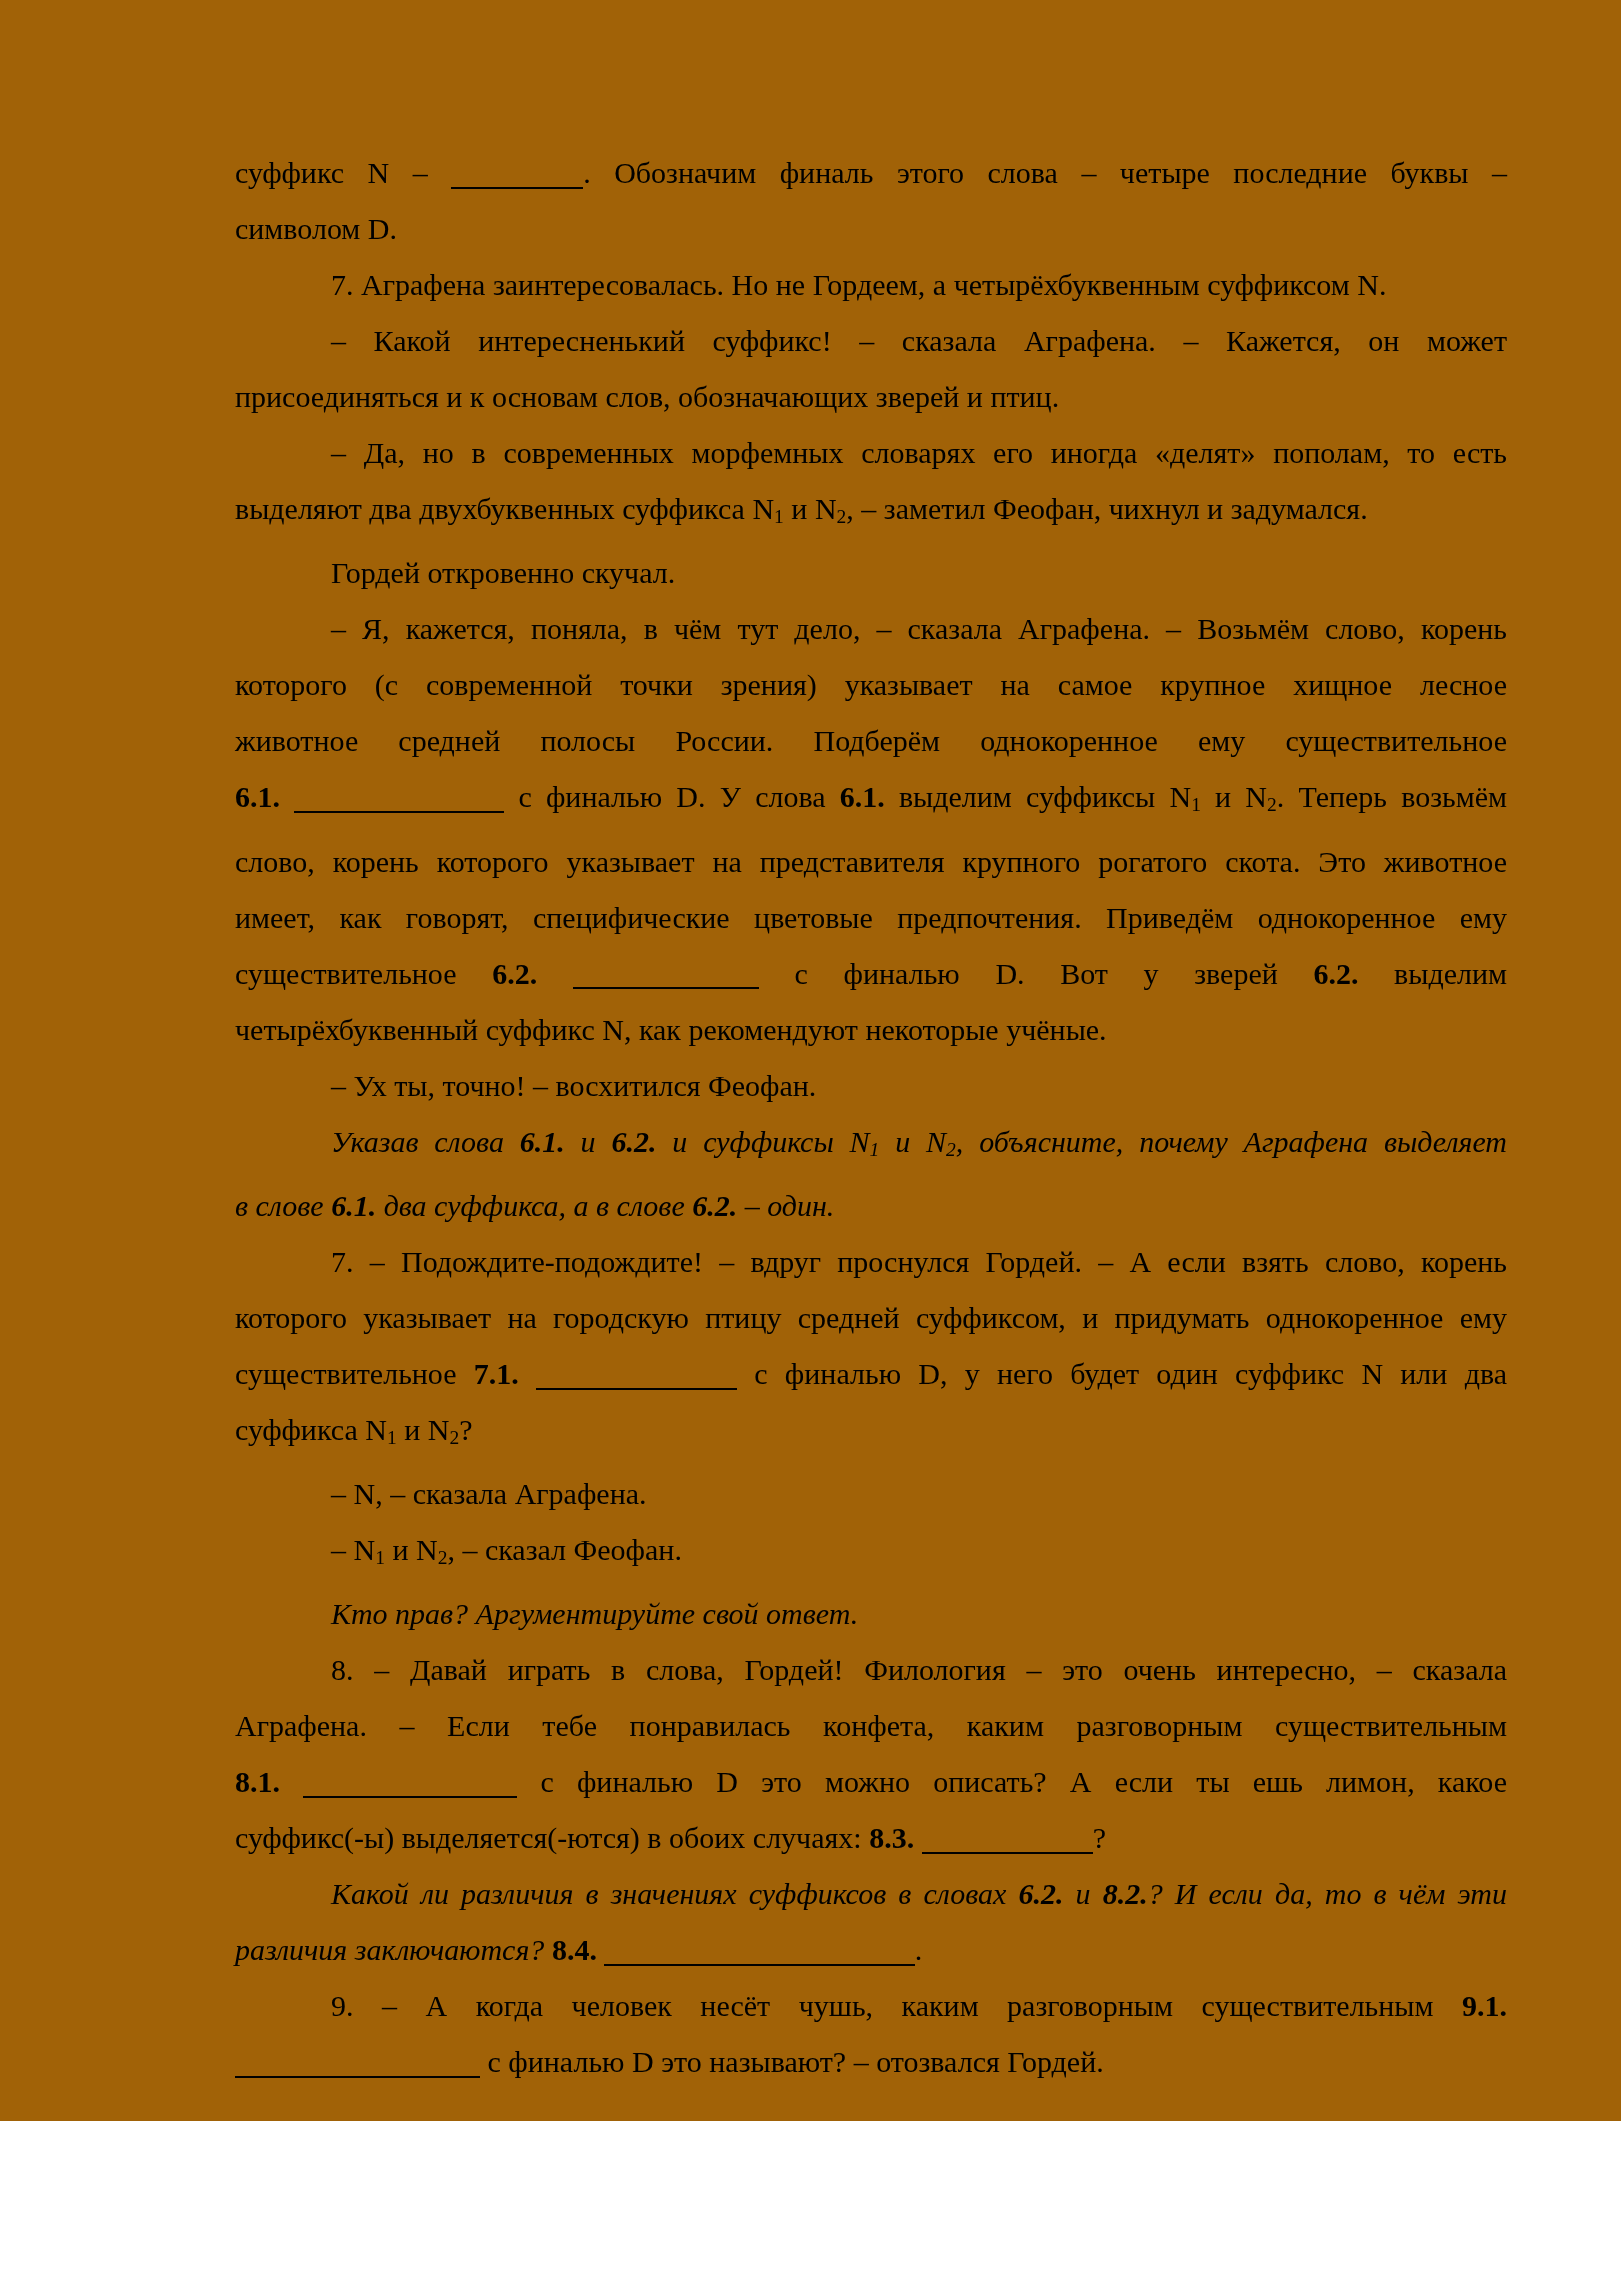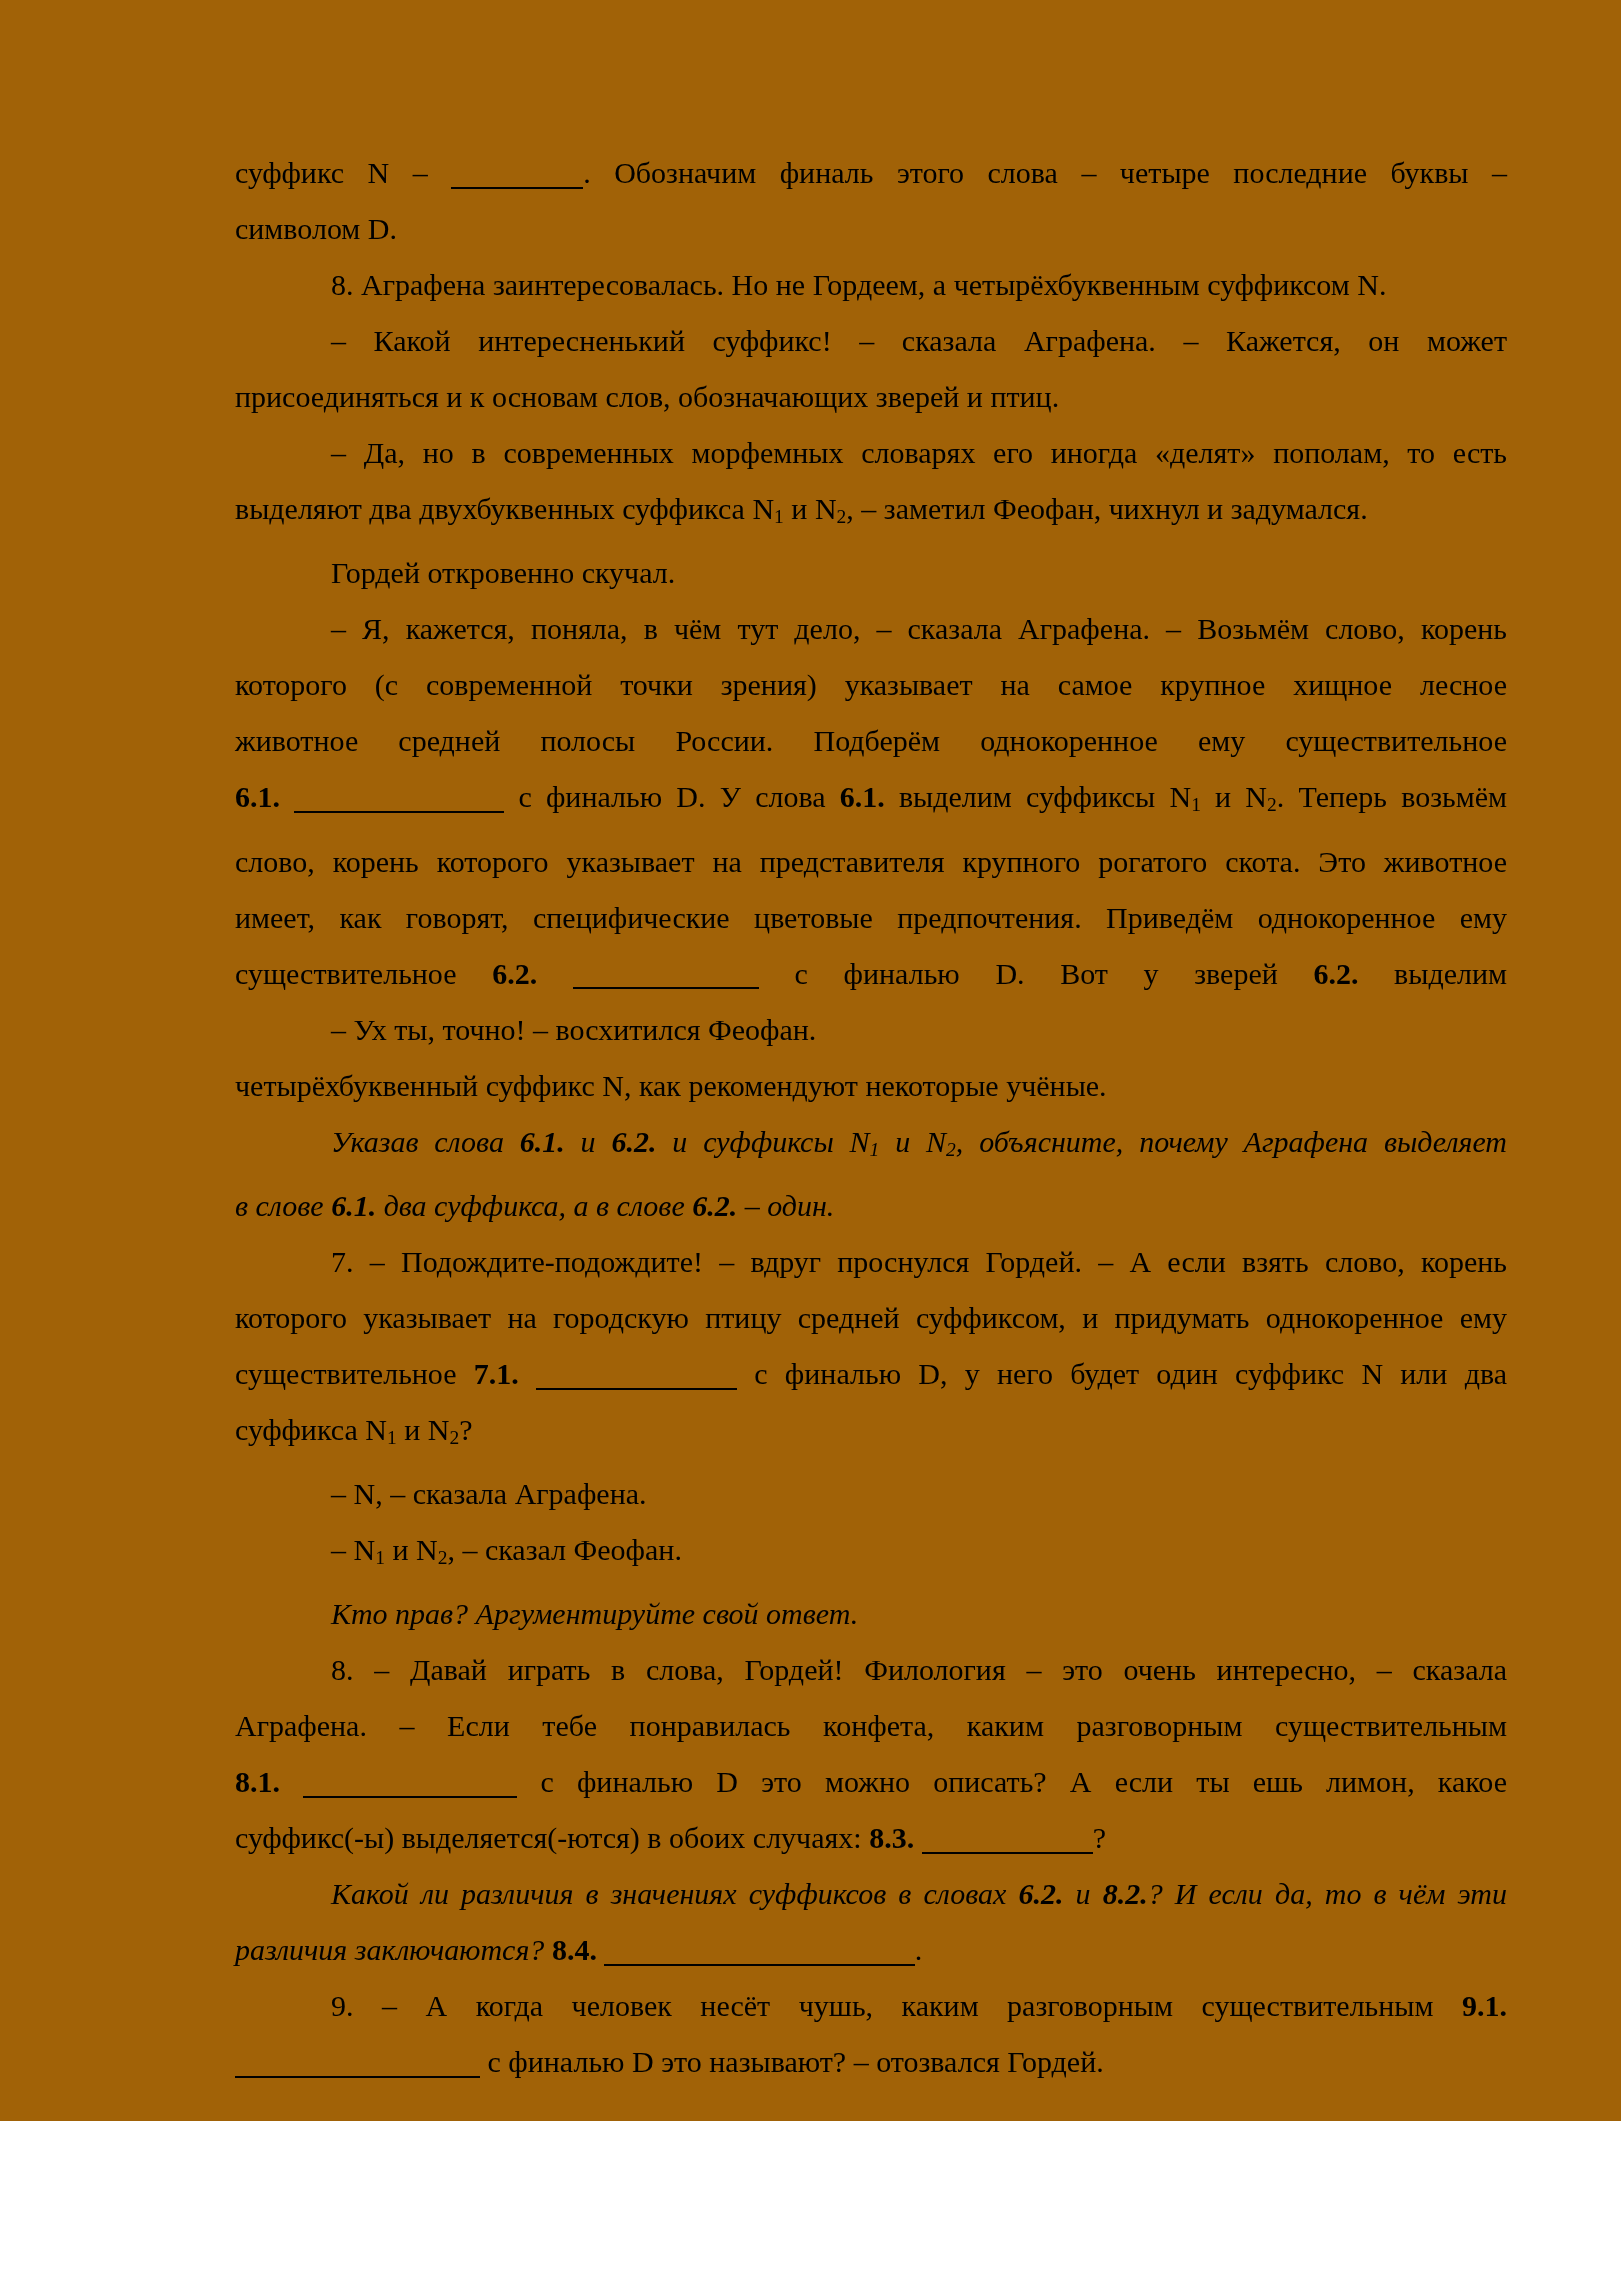--- a/index.html
+++ b/index.html
@@ -61,35 +61,35 @@
     line-height: 56px;
   }
 </style>
 </head>
 <body>
 
 <div class="page">
   <div class="content">
       <div class="line"><span class="">суффикс N – </span><span class="blank" style="width: 132px;"></span><span class="">. Обозначим финаль этого слова – четыре последние буквы –</span></div>
       <div class="line last"><span class="">символом D.</span></div>
-      <div class="line last ind"><span class="">8. Аграфена заинтересовалась. Но не Гордеем, а четырёхбуквенным суффиксом N.</span></div>
+      <div class="line last ind"><span class="">7. Аграфена заинтересовалась. Но не Гордеем, а четырёхбуквенным суффиксом N.</span></div>
       <div class="line ind"><span class="">– Какой интересненький суффикс! – сказала Аграфена. – Кажется, он может</span></div>
       <div class="line last"><span class="">присоединяться и к основам слов, обозначающих зверей и птиц.</span></div>
       <div class="line ind"><span class="">– Да, но в современных морфемных словарях его иногда «делят» пополам, то есть</span></div>
       <div class="line last"><span class="">выделяют два двухбуквенных суффикса N</span><span class="subsc">1</span><span class=""> и N</span><span class="subsc">2</span><span class="">, – заметил Феофан, чихнул и задумался.</span></div>
       <div class="line last ind"><span class="">Гордей откровенно скучал.</span></div>
       <div class="line ind"><span class="">– Я, кажется, поняла, в чём тут дело, – сказала Аграфена. – Возьмём слово, корень</span></div>
       <div class="line"><span class="">которого (с современной точки зрения) указывает на самое крупное хищное лесное</span></div>
       <div class="line"><span class="">животное средней полосы России. Подберём однокоренное ему существительное</span></div>
       <div class="line"><span class="bold">6.1.</span><span class=""> </span><span class="blank" style="width: 210px;"></span><span class=""> с финалью D. У слова </span><span class="bold">6.1.</span><span class=""> выделим суффиксы N</span><span class="subsc">1</span><span class=""> и N</span><span class="subsc">2</span><span class="">. Теперь возьмём</span></div>
       <div class="line"><span class="">слово, корень которого указывает на представителя крупного рогатого скота. Это животное</span></div>
       <div class="line"><span class="">имеет, как говорят, специфические цветовые предпочтения. Приведём однокоренное ему</span></div>
       <div class="line"><span class="">существительное </span><span class="bold">6.2.</span><span class=""> </span><span class="blank" style="width: 186px;"></span><span class=""> с финалью D. Вот у зверей </span><span class="bold">6.2.</span><span class=""> выделим</span></div>
+      <div class="line last"><span class="">четырёхбуквенный суффикс N, как рекомендуют некоторые учёные.</span></div>
       <div class="line last ind"><span class="">– Ух ты, точно! – восхитился Феофан.</span></div>
-      <div class="line last"><span class="">четырёхбуквенный суффикс N, как рекомендуют некоторые учёные.</span></div>
       <div class="line it ind"><span class="">Указав слова </span><span class="bold">6.1.</span><span class=""> и </span><span class="bold">6.2.</span><span class=""> и суффиксы N</span><span class="subsc">1</span><span class=""> и N</span><span class="subsc">2</span><span class="">, объясните, почему Аграфена выделяет</span></div>
       <div class="line last it"><span class="">в слове </span><span class="bold">6.1.</span><span class=""> два суффикса, а в слове </span><span class="bold">6.2.</span><span class=""> – один.</span></div>
       <div class="line ind"><span class="">7. – Подождите-подождите! – вдруг проснулся Гордей. – А если взять слово, корень</span></div>
       <div class="line"><span class="">которого указывает на городскую птицу средней суффиксом, и придумать однокоренное ему</span></div>
       <div class="line"><span class="">существительное </span><span class="bold">7.1.</span><span class=""> </span><span class="blank" style="width: 201px;"></span><span class=""> с финалью D, у него будет один суффикс N или два</span></div>
       <div class="line last"><span class="">суффикса N</span><span class="subsc">1</span><span class=""> и N</span><span class="subsc">2</span><span class="">?</span></div>
       <div class="line last ind"><span class="">– N, – сказала Аграфена.</span></div>
       <div class="line last ind"><span class="">– N</span><span class="subsc">1</span><span class=""> и N</span><span class="subsc">2</span><span class="">, – сказал Феофан.</span></div>
       <div class="line last it ind"><span class="">Кто прав? Аргументируйте свой ответ.</span></div>
       <div class="line ind"><span class="">8. – Давай играть в слова, Гордей! Филология – это очень интересно, – сказала</span></div>

